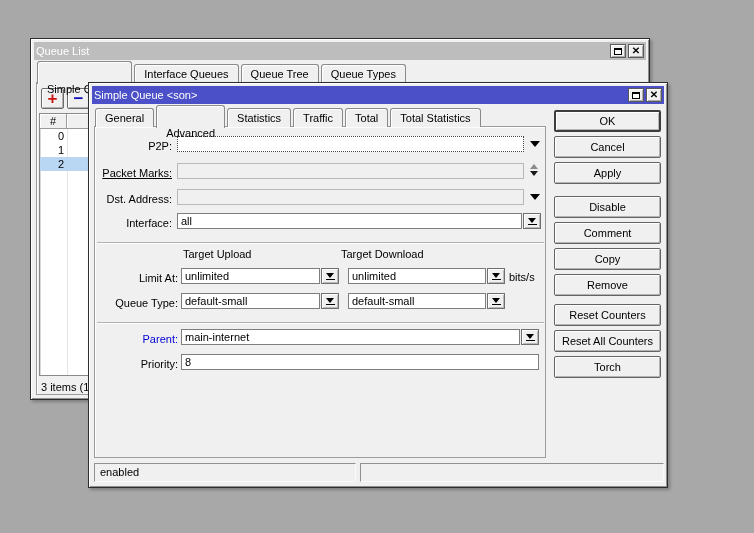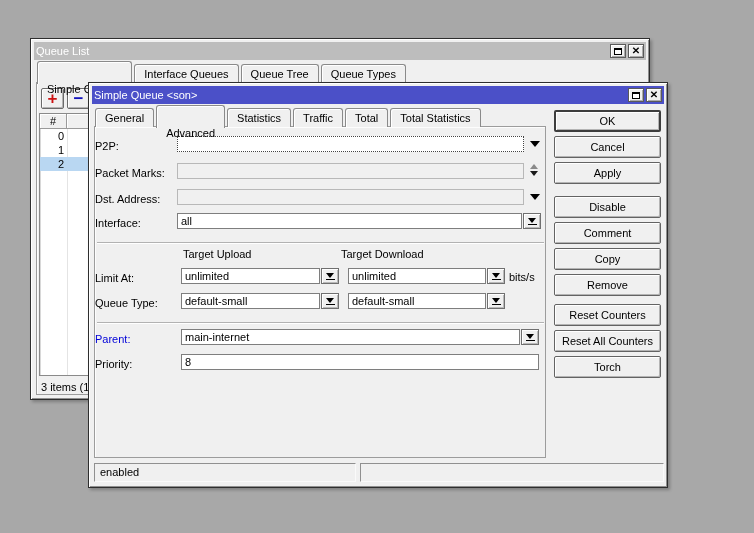--- a/index.html
+++ b/index.html
@@ -66,21 +66,21 @@
     box-shadow: inset 1px 1px 0 #fff;
     text-align: center; line-height: 15px;
   }
   .qrow { position: absolute; left: 0; right: 0; height: 14px; line-height: 14px; }
   .qrow.selected { background: #b9d7f2; }
   .qrow .num { display: inline-block; width: 24px; text-align: right; }
   .coldiv { position: absolute; left: 27px; top: 15px; bottom: 0; width: 1px; background: #e4e4e4; }
   .status-text { position: absolute; white-space: nowrap; }
 
   
-  .flabel { position: absolute; line-height: 14px; white-space: nowrap; }
+  .flabel { position: absolute; text-align: right; line-height: 14px; white-space: nowrap; }
   .flabel.blue { color: #0000d8; }
   .field {
     position: absolute; height: 16px; background: #fff;
     border: 1px solid #7e7e7e; font: 11px "Liberation Sans", sans-serif;
     padding: 0 3px; color: #000; outline: none;
   }
   .field.focus-empty { border: 1px dotted #444; }
   .field.disabled { background: #f0f0f0; border-color: #b8b8b8; }
   .dropbtn {
     position: absolute; width: 18px; height: 16px; background: #f0f0f0;
@@ -188,21 +188,21 @@
       <div class="tab"><span>Total</span></div>
       <div class="tab"><span>Total Statistics</span></div>
     </div>
 
     <div class="panel" style="left:5px; top:43px; width:452px; height:332px;">
 
       <div class="flabel" style="left:0; top:12px; width:77px;">P2P:</div>
       <input class="field focus-empty" style="left: 82px; top: 9px; width: 347px;" value="">
       <div class="plain-arrow" style="left:435px; top:14px;"></div>
 
-      <div class="flabel" style="left:0; top:39px; width:77px;">Packet Marks:</div>
+      <div class="flabel" style="left:0; top:39px; width:77px;text-decoration:underline;">Packet Marks:</div>
       <input class="field disabled" style="left: 82px; top: 36px; width: 347px;" disabled="" value="">
       <div class="updown" style="left:435px; top:37px;">
         <span class="tri-up-s"></span>
         <span class="tri-dn-s"></span>
       </div>
 
       <div class="flabel" style="left:0; top:65px; width:77px;">Dst. Address:</div>
       <input class="field disabled" style="left: 82px; top: 62px; width: 347px;" disabled="" value="">
       <div class="plain-arrow" style="left:435px; top:67px;"></div>
 

